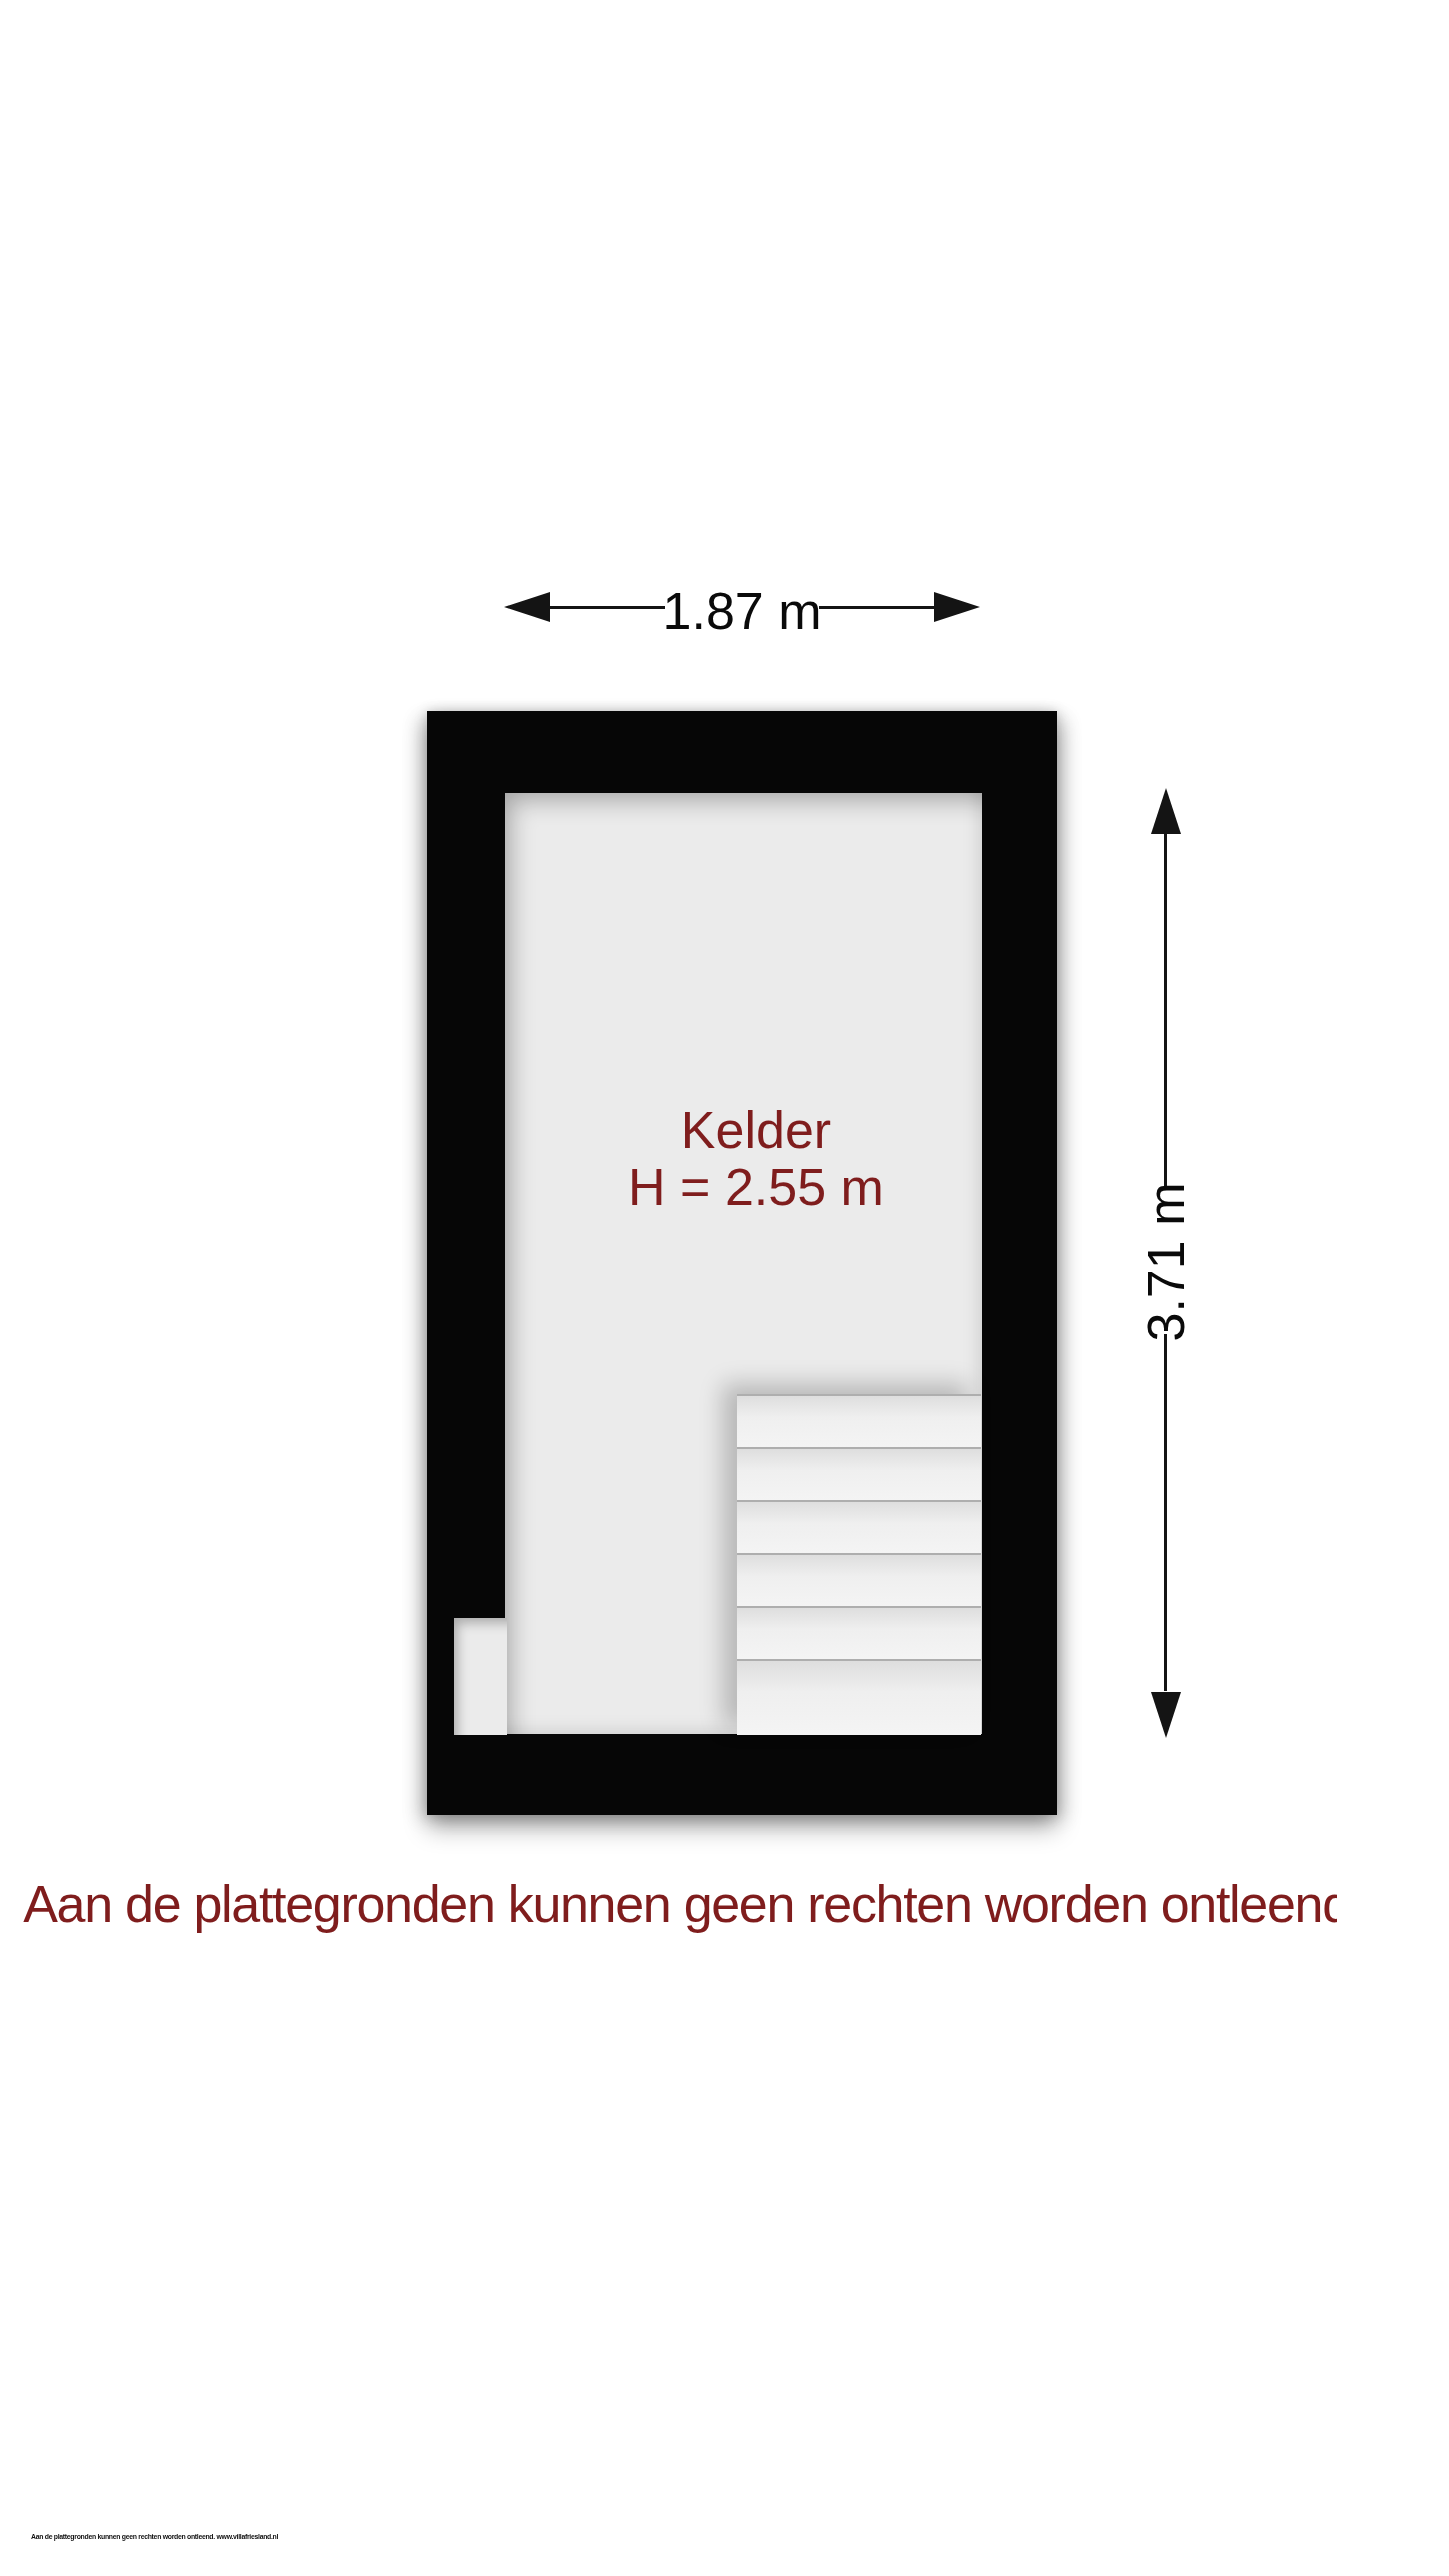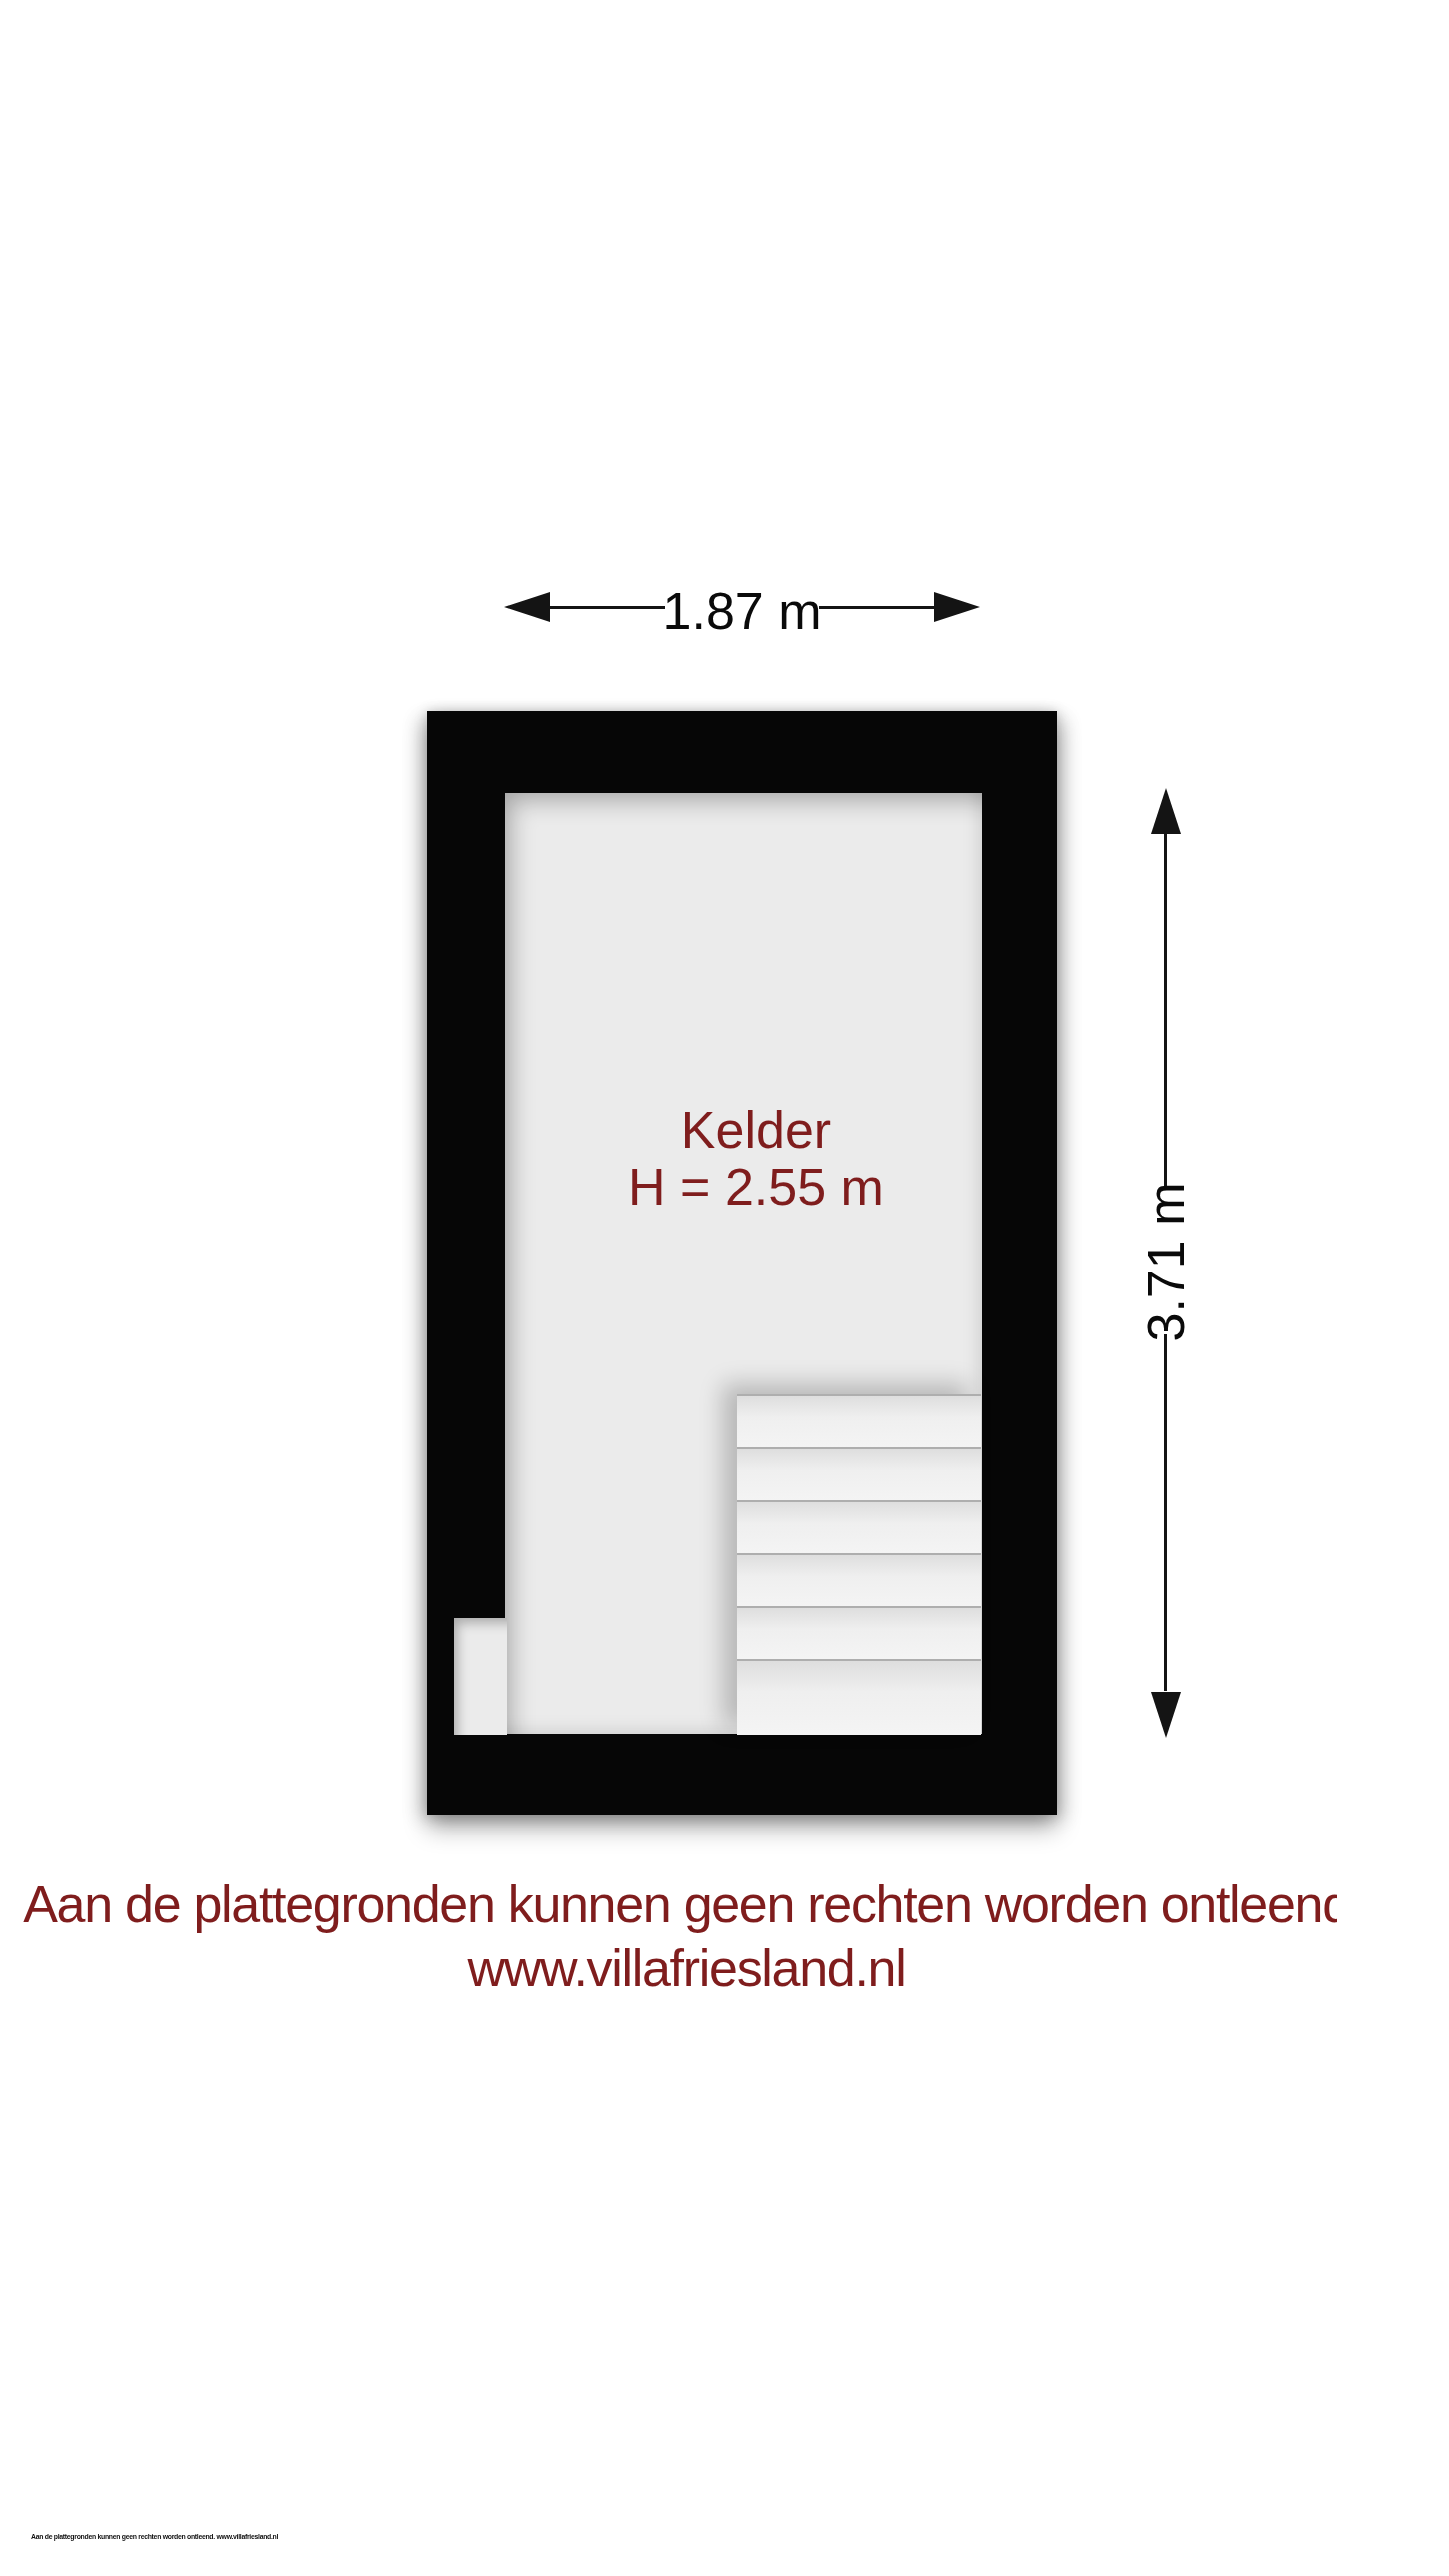--- a/index.html
+++ b/index.html
@@ -146,19 +146,18 @@
   </div>
 
   <div class="ah ah-up" id="dim-v-ah-up"></div>
   <div class="dim-line" id="dim-v-line-t"></div>
   <div class="dim-label" id="dim-v-label">3.71 m</div>
   <div class="dim-line" id="dim-v-line-b"></div>
   <div class="ah ah-down" id="dim-v-ah-down"></div>
 
   <div class="footer">
     <div>Aan de plattegronden kunnen geen rechten worden ontleend</div>
-    <div>www.villafriesland.nl</div>
   </div>
 
   <div class="fineprint">Aan de plattegronden kunnen geen rechten worden ontleend. www.villafriesland.nl</div>
 
 </div>
 
 
 </body></html>

